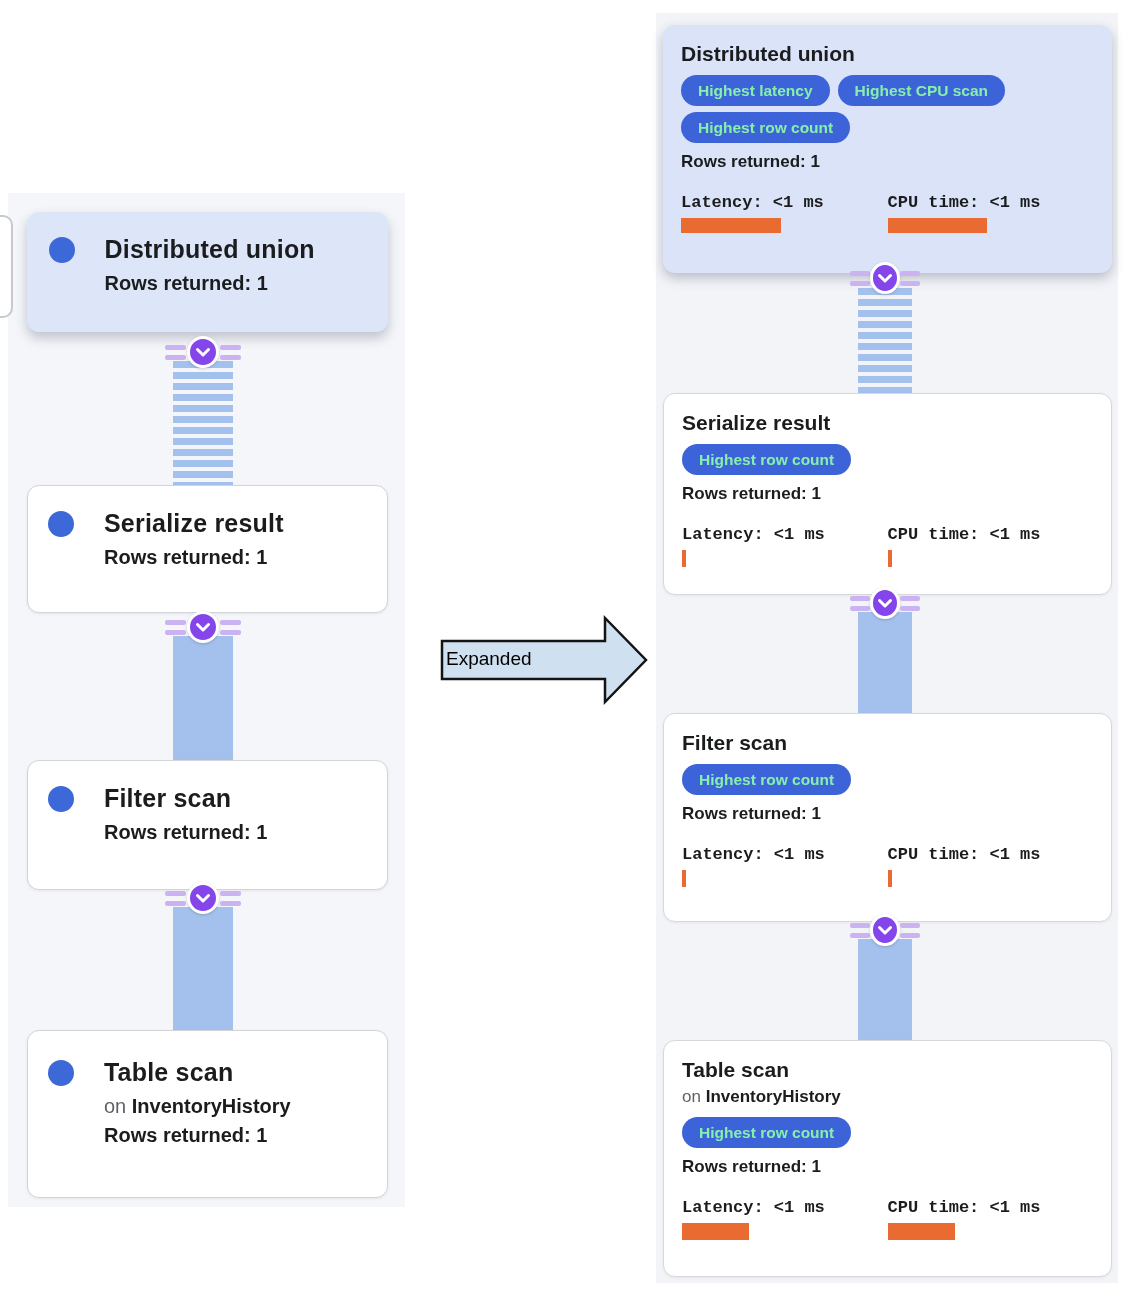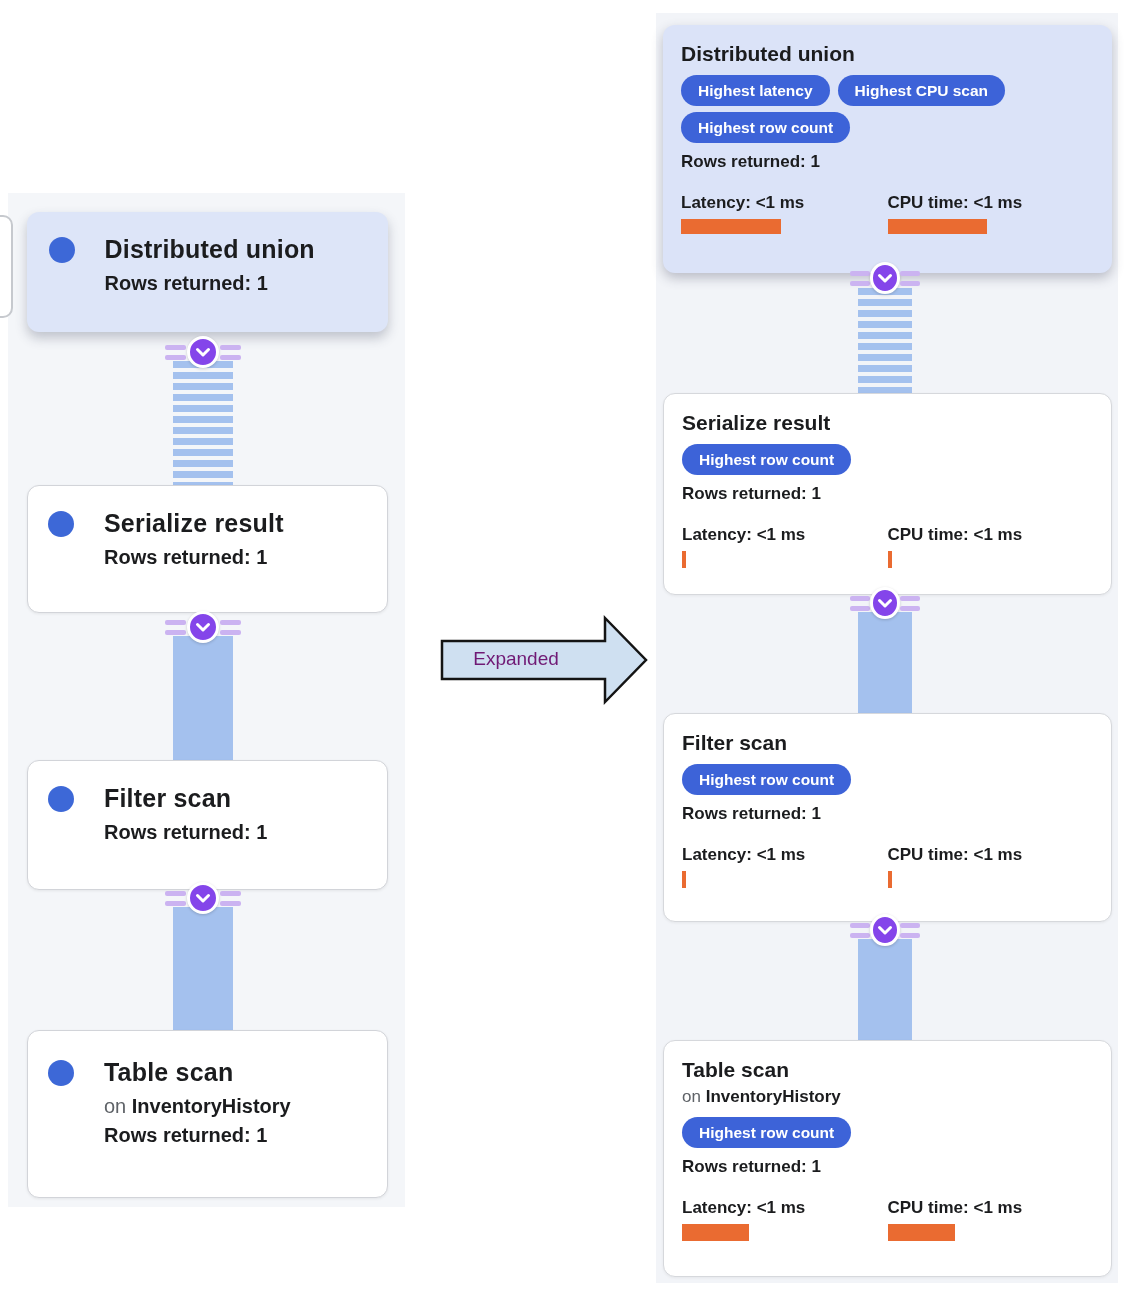--- a/index.html
+++ b/index.html
@@ -34,26 +34,26 @@
   
   .rcard { position:absolute; left:663px; width:449px; border-radius:12px;
     padding:15px 18px 0 18px; background:#ffffff; border:1.5px solid #d6d8dc;
     box-shadow:0 1px 3px rgba(0,0,0,0.06); }
   .rcard.selected { background:#dbe3f8; border:none; box-shadow:0 5px 12px rgba(55,60,85,0.30); }
   .rtitle { font-size:21px; font-weight:700; line-height:27px; }
   .on-line-r { font-size:17px; line-height:24px; margin-top:2px; }
   .on-line-r .on { font-weight:400; color:#5f6368; }
   .on-line-r b { font-weight:700; }
   .badges { margin-top:8px; display:flex; flex-wrap:wrap; gap:6px 8px; }
-  .pill { height:31px; border-radius:16px; background:#3d63d8; color:#ffffff;
+  .pill { height:31px; border-radius:16px; background:#3d63d8; color:#86efac;
     font-size:15.5px; font-weight:700; display:inline-flex; align-items:center;
     padding:0 17px; white-space:nowrap; }
   .rrows { margin-top:9px; font-size:17px; font-weight:700; }
   .metrics { margin-top:21px; display:flex; }
-  .metric { width:197px; margin-right:16px; }
+  .metric { width:197px; margin-right:16px;font-family:Liberation Mono, monospace; }
   .mlabel { font-size:17px; font-weight:700; white-space:nowrap; }
   .bar { background:#ea6b31; margin-top:6px; }
   .bar.lg { height:15px; }
   .bar.xl { height:17px; }
   .bar.tick { height:17px; }
 
   
   .band { position:absolute; }
   .band.left-x { left:173px; width:60px; }
   .band.right-x { left:858px; width:54px; }
@@ -65,22 +65,22 @@
   .chev.left-x  { left:165px; width:76px; }
   .chev.right-x { left:850px; width:70px; }
   .chev-lines { display:flex; flex-direction:column; gap:5px; width:21px; }
   .chev-lines i { display:block; height:5px; background:#cbb3f1; border-radius:2px; }
   .chev-circle { width:32px; height:32px; border-radius:50%; background:#8445ea;
     border:3px solid #ffffff; display:flex; align-items:center; justify-content:center;
     box-shadow:0 1px 3px rgba(0,0,0,0.18); }
 
   
   .exp-arrow { position:absolute; left:436px; top:612px; }
-  .exp-label { position:absolute; left:446px; top:648px; width:140px; text-align:center;
-    font-size:19px; color:#701a75; }
+  .exp-label { position:absolute; left:446px; top:648px; width:140px; text-align:left;
+    font-size:19px; color:#000000; }
 </style>
 </head>
 <body>
 
 <div class="canvas">
 
   <div class="panel-bg left-bg"></div>
   <div class="panel-bg right-bg"></div>
   <div class="fragment-card"></div>
 

